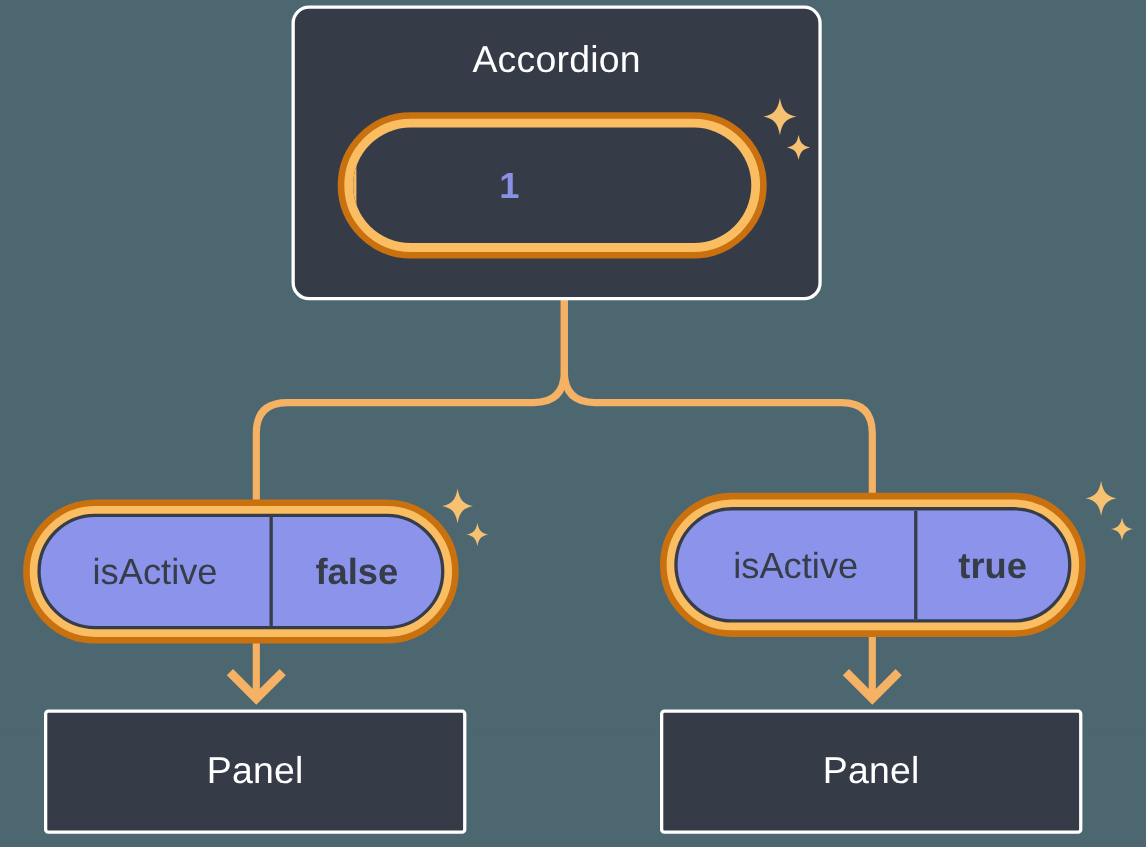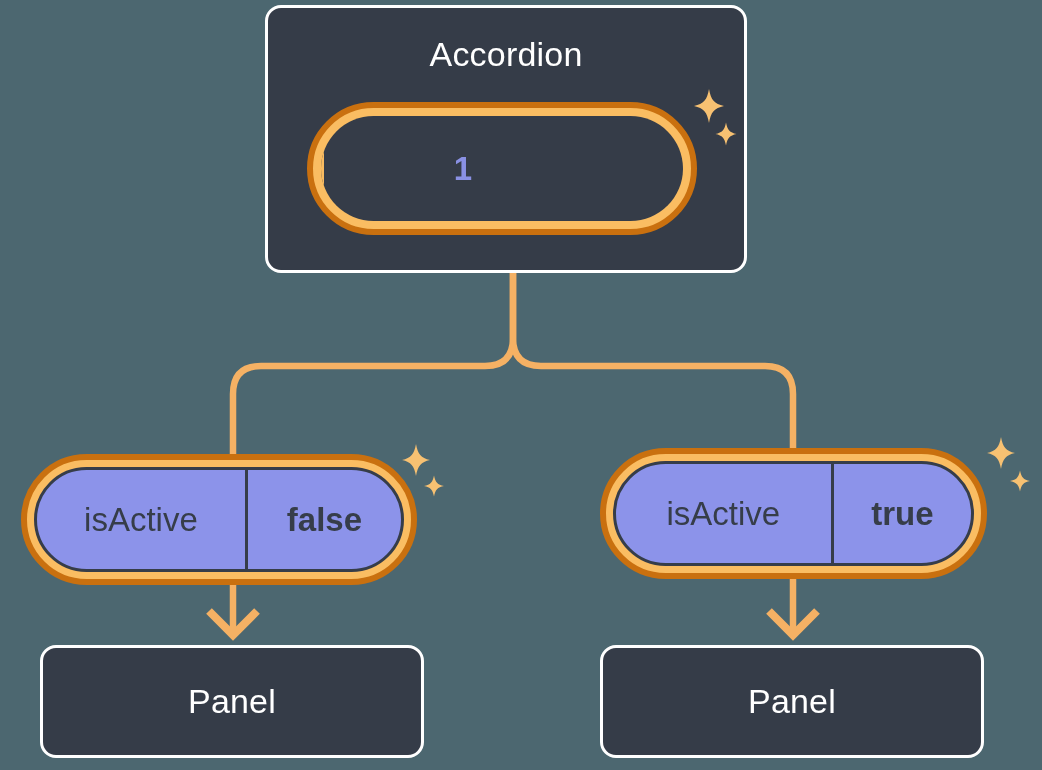--- a/index.html
+++ b/index.html
@@ -70,21 +70,21 @@
   .state-pill{left:307px;top:102px;width:390px;height:133px;}
   .state-pill .pill-pad{padding:8px;}
   .prop-pill-left{left:21px;top:454px;width:396px;height:131px;}
   .prop-pill-right{left:600px;top:448px;width:387px;height:131px;}
   .prop-pill-left .pill-pad,.prop-pill-right .pill-pad{padding:7px;}
   .prop-pill-left .pill-inner{grid-template-columns:57.1% 42.9%;}
   .prop-pill-right .pill-inner{grid-template-columns:60.5% 39.5%;}
 
   
   .panel-node{
-    width:384px;height:113px;top:645px;border-radius:16px;
+    width:384px;height:113px;top:645px;border-radius:4px;
     display:flex;align-items:center;justify-content:center;
     color:var(--white_text);font-size:34px;font-weight:500;letter-spacing:.2px;
   }
   .panel-left{left:40px;}
   .panel-right{left:600px;}
 </style>
 </head>
 <body>
 
 <div class="canvas">

